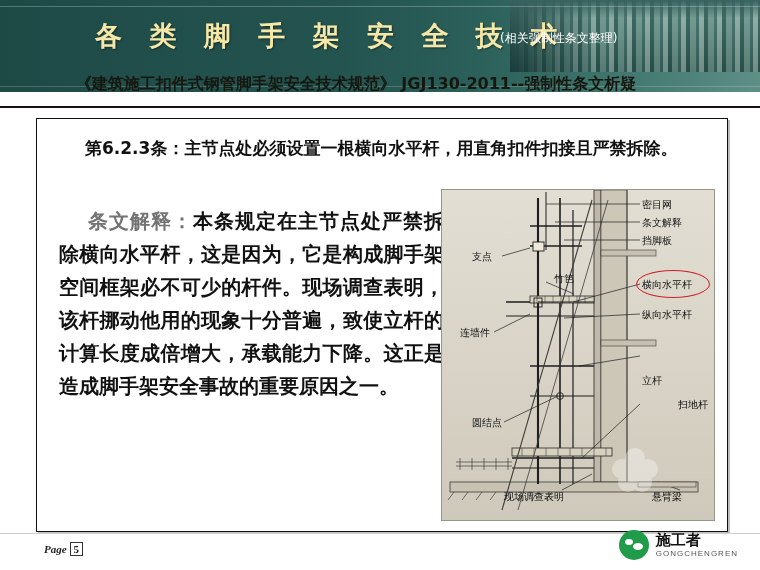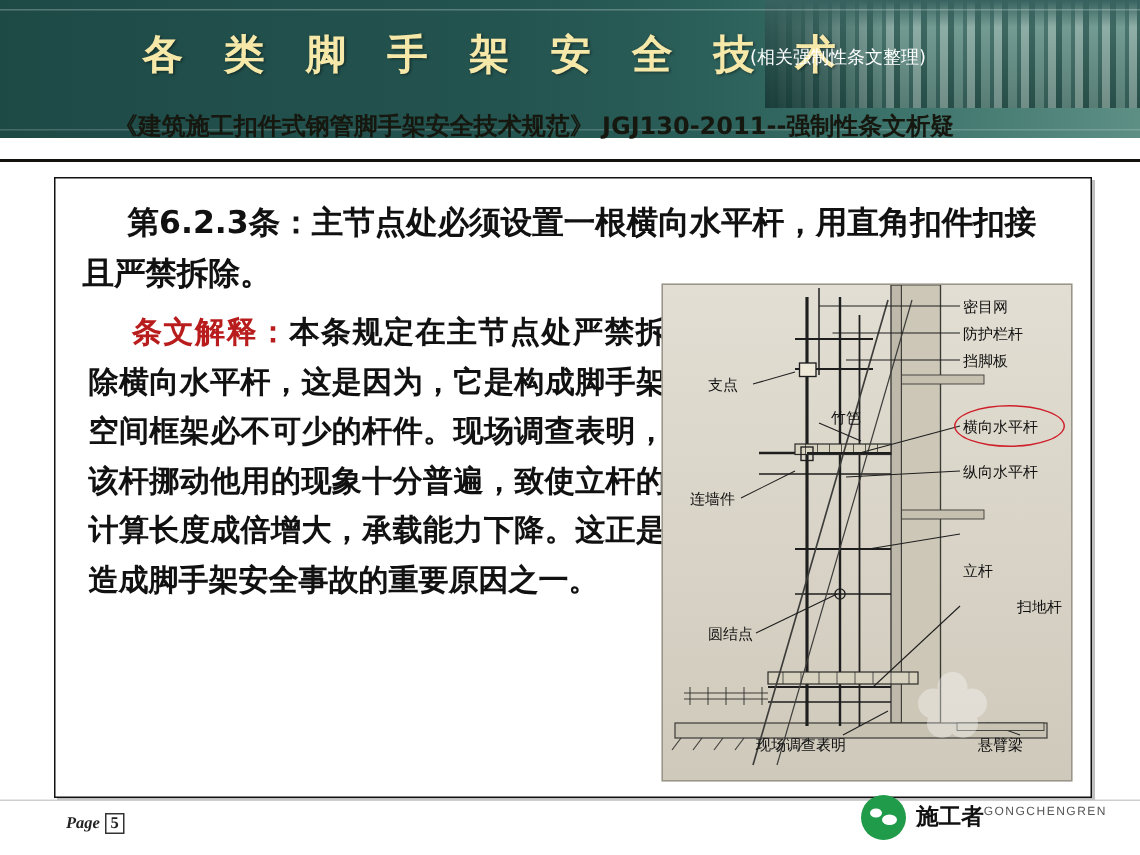--- a/index.html
+++ b/index.html
@@ -128,40 +128,40 @@
     border: 1px solid #111111;
     box-shadow: 2px 2px 0 rgba(0,0,0,0.25);
     overflow: hidden;
   }
   .clause {
     position: absolute;
     left: 18px;
     top: 12px;
     width: 650px;
     font-family: "DejaVu Sans", "Liberation Sans", sans-serif;
-    font-size: 21px;
+    font-size: 17px;
     font-weight: bold;
     color: #111111;
     line-height: 34px;
   }
   .clause .indent { display: inline-block; width: 30px; }
   .explain {
     position: absolute;
     left: 22px;
     top: 86px;
     width: 385px;
     font-family: "DejaVu Sans", "Liberation Sans", sans-serif;
     font-size: 20px;
     font-weight: bold;
     color: #111111;
     line-height: 33px;
     text-align: justify;
   }
   .explain .label {
-    color: #b91c1c;
+    color: #737373;
   }
   .explain .lead { display: inline-block; width: 28px; }
   
   .figure {
     position: absolute;
     left: 404px;
     top: 70px;
     width: 272px;
     height: 330px;
     background: #ded9cd;
@@ -251,21 +251,21 @@
     color: #111111;
     white-space: nowrap;
   }
   .brand-sub {
     font-family: Liberation Sans, sans-serif;
     font-size: 8px;
     color: #555555;
     white-space: nowrap;
     letter-spacing: 1px;
   }
-  .brand-stack { display: flex; flex-direction: row; line-height: 1.15; }
+  .brand-stack { display: flex; flex-direction: column; line-height: 1.15; }
 </style>
 </head>
 <body>
 
 <div class="slide">
 
   <div class="banner">
     <div class="banner-city"></div>
     <div class="banner-city-sky"></div>
     <div class="banner-city-mask"></div>
@@ -394,21 +394,21 @@
           <circle cx="193" cy="268" r="10"></circle>
           <circle cx="180" cy="279" r="10"></circle>
           <circle cx="206" cy="279" r="10"></circle>
           <circle cx="186" cy="292" r="10"></circle>
           <circle cx="200" cy="292" r="10"></circle>
           <circle cx="193" cy="281" r="7"></circle>
         </g>
       </svg>
 
       <div class="fig-label" style="left:200px; top:8px;">密目网</div>
-      <div class="fig-label" style="left:200px; top:26px;">防护栏杆</div>
+      <div class="fig-label" style="left:200px; top:26px;">条文解释</div>
       <div class="fig-label" style="left:200px; top:44px;">挡脚板</div>
       <div class="fig-label" style="left:200px; top:88px;">横向水平杆</div>
       <div class="fig-label" style="left:200px; top:118px;">纵向水平杆</div>
       <div class="fig-label" style="left:200px; top:160px;margin-top:24px;">立杆</div>
       <div class="fig-label" style="left:200px; top:208px;margin-left:36px;">扫地杆</div>
       <div class="fig-label" style="left:30px;  top:60px;">支点</div>
       <div class="fig-label" style="left:112px; top:82px;">竹笆</div>
       <div class="fig-label" style="left:18px;  top:136px;">连墙件</div>
       <div class="fig-label" style="left:30px;  top:226px;">圆结点</div>
       <div class="fig-label" style="left:62px;  top:300px;">现场调查表明</div>

